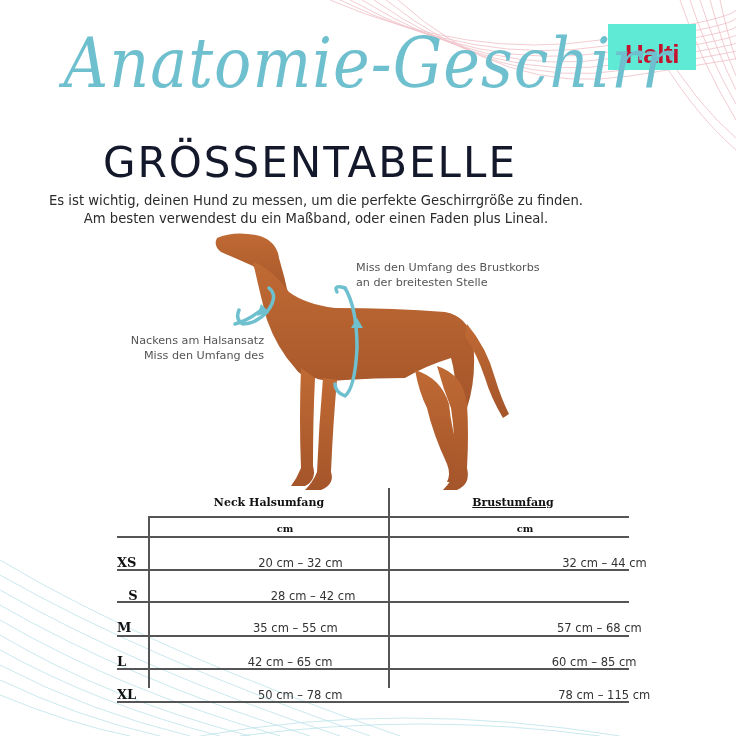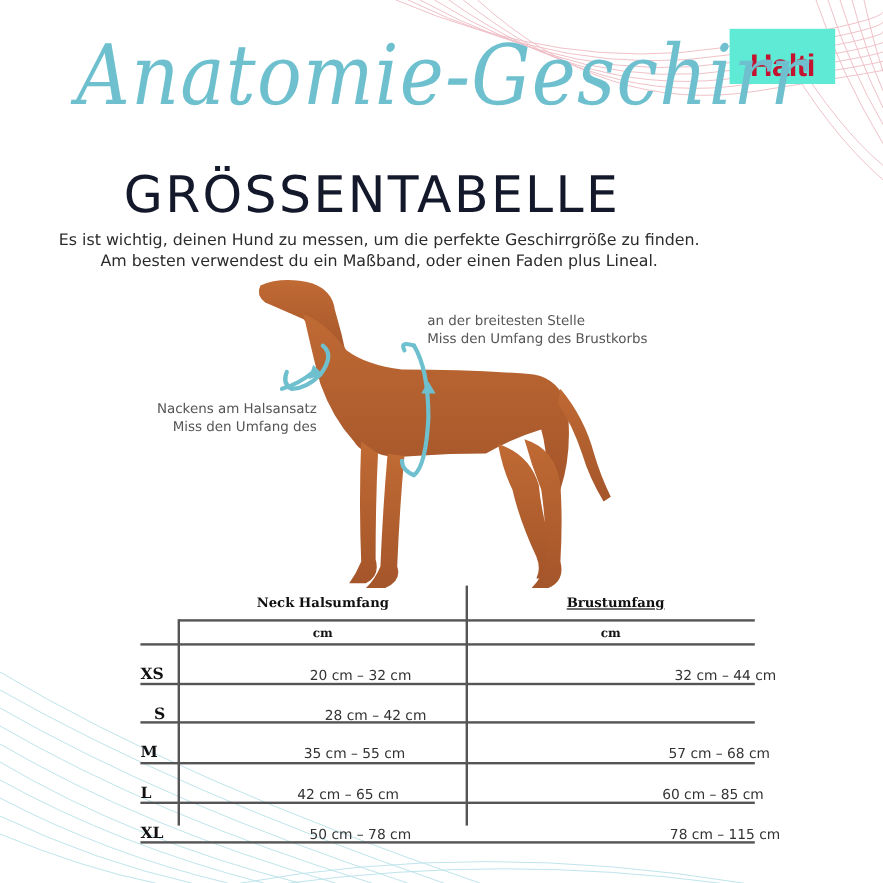--- a/index.html
+++ b/index.html
@@ -11,21 +11,21 @@
   .main-title { position:absolute; left:0; width:620px; top:138px; text-align:center; z-index:2; color:#14182b; font-family:"DejaVu Sans", sans-serif; font-size:42px; letter-spacing:2px; font-weight:normal; }
   .intro { position:absolute; left:0; width:632px; top:192px; text-align:center; z-index:2; color:#2b2b2b; font-size:13.2px; line-height:18px; }
   .note { position:absolute; z-index:2; color:#555; font-size:11.2px; line-height:15px; }
   .note-chest { left:356px; top:260px; text-align:left; }
   .note-neck { left:108px; top:333px; width:156px; text-align:right; }
   .dog { position:absolute; left:205px; top:228px; width:310px; height:272px; z-index:1; }
   .table { position:absolute; left:117px; top:488px; width:512px; z-index:2; font-family:"DejaVu Sans", sans-serif; }
   .th-row { position:absolute; top:0; height:28px; display:flex; align-items:center; justify-content:center; font-family:"DejaVu Serif", serif; font-weight:bold; font-size:11px; color:#111; }
   .th-neck { left:32px; width:240px; }
   .th-chest { left:276px; width:240px;text-decoration:underline; }
-  .unit { position:absolute; top:30px; height:20px; display:flex; align-items:center; justify-content:center; font-family:"DejaVu Serif", serif; font-weight:bold; font-size:10px; color:#111; }
+  .unit { position:absolute; top:30px; height:20px; display:flex; align-items:center; justify-content:center; font-family:"DejaVu Serif", serif; font-weight:bold; font-size:10px; color:#111;margin-left:16px; }
   .unit-neck { left:32px; width:240px; }
   .unit-chest { left:272px; width:240px; }
   .row { position:absolute; left:0; width:512px; height:33px; display:flex; align-items:flex-end; }
   .size { width:32px; text-align:center; font-family:"DejaVu Serif", serif; font-weight:bold; font-size:13px; color:#111; }
   .cell { flex:none; width:280px; text-align:center; font-size:11.5px; color:#333;margin-left:24px; }
   .hline { position:absolute; height:2px; background:#555; }
   .vline { position:absolute; width:2px; background:#555; }
 </style>
 </head>
 <body>
@@ -68,22 +68,22 @@
 </div>
 
 <div class="script-title">Anatomie-Geschirr</div>
 <div class="main-title">GRÖSSENTABELLE</div>
 <div class="intro">
   <div>Es ist wichtig, deinen Hund zu messen, um die perfekte Geschirrgröße zu finden.</div>
   <div>Am besten verwendest du ein Maßband, oder einen Faden plus Lineal.</div>
 </div>
 
 <div class="note note-chest">
+  <div>Miss den Umfang des Brustkorbs</div>
   <div>an der breitesten Stelle</div>
-  <div>Miss den Umfang des Brustkorbs</div>
 </div>
 <div class="note note-neck">
   <div>Nackens am Halsansatz</div>
   <div>Miss den Umfang des</div>
 </div>
 
 <svg class="dog" viewBox="0 0 310 272">
   <defs>
     <linearGradient id="fur" x1="0" y1="0" x2="0" y2="1">
       <stop offset="0" stop-color="#c06a34"></stop>

